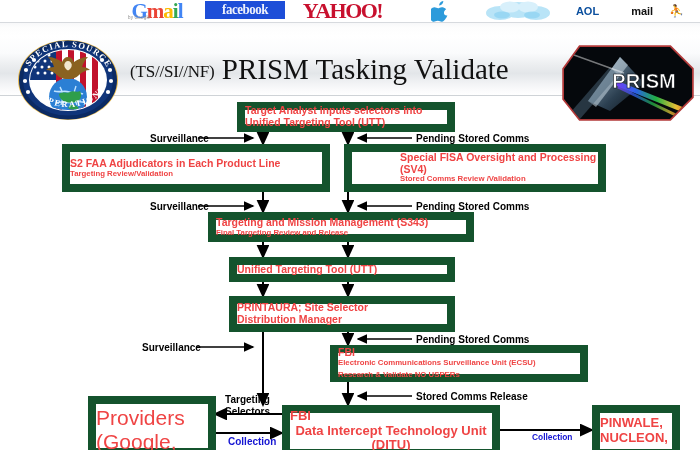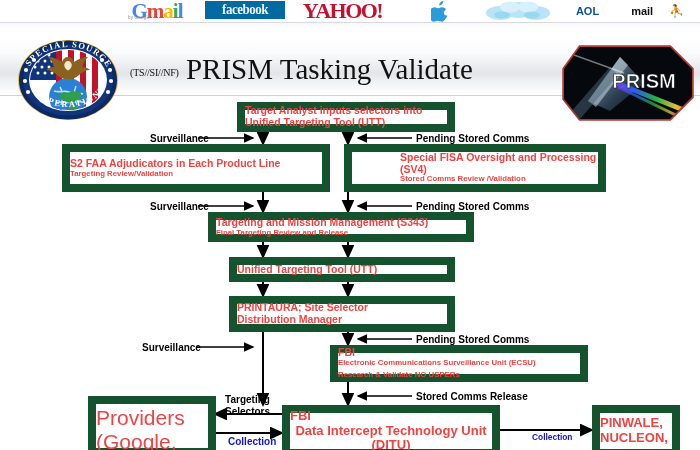--- a/index.html
+++ b/index.html
@@ -15,21 +15,21 @@
   .logo-strip {
     position: absolute; left:0; top:0; width:700px; height:22px;
     background:#ffffff;
   }
   .logo { position:absolute; top:0; height:22px; display:flex; align-items:center; justify-content:center; }
 
   .gmail { left:122px; width:70px; font-family:"Liberation Serif", serif; font-size:21px; font-weight:700; letter-spacing:-1px; line-height:1; }
   .gmail .g1{color:#4285F4;} .gmail .g2{color:#EA4335;} .gmail .g3{color:#FBBC05;} .gmail .g4{color:#34A853;} .gmail .g5{color:#4285F4;}
   .gmail-sub { position:absolute; left:128px; top:15px; font-size:4.5px; color:#8a8a8a; letter-spacing:.2px; }
 
-  .fb { left:205px; top:1px; width:80px; height:18px; background:#0369a1; }
+  .fb { left:205px; top:1px; width:80px; height:18px; background:#1d4ed8; }
   .fb-word { color:#fff; font-family:"Liberation Serif", serif; font-size:13px; font-weight:700; letter-spacing:-0.5px; opacity:.92; transform:scaleY(1.05); }
 
   .yahoo { left:295px; width:95px; color:#C8102E; font-family:"Liberation Serif", serif; font-size:22px; font-weight:700; letter-spacing:-1.5px; font-style:normal; line-height:1; }
 
   .apple { left:425px; width:30px; }
   .skype { left:480px; width:80px; }
   .aol { left:580px; width:100px; font-size:11px; font-weight:700; color:#0b4f9e; gap:16px; }
   .aol .mailw { color:#111; font-weight:700; }
   .aol .runner { color:#F5C518; font-size:12px; }
 
@@ -42,21 +42,21 @@
       #f2f3f5 84%, #fbfbfc 94%, #ffffff 100%);
     border-top:1px solid #d7dade;
     border-bottom:1px solid #cfd3d7;
   }
   .banner-title {
     position:absolute; left:130px; top:30px; width:430px;
     font-family:"Liberation Serif", serif;
     font-size:29px; color:#111; white-space:nowrap;
   }
   .class-mark {
-    font-size:10px; vertical-align:middle; letter-spacing:-0.2px;
+    font-size:17px; vertical-align:middle; letter-spacing:-0.2px;
   }
 
   
   .sso-seal { position:absolute; left:12px; top:16px; width:112px; height:82px; }
 
   
   .prism-badge { position:absolute; left:558px; top:20px; width:142px; height:80px; }
 
   
   .chart { position:absolute; left:0; top:96px; width:700px; height:354px; }

